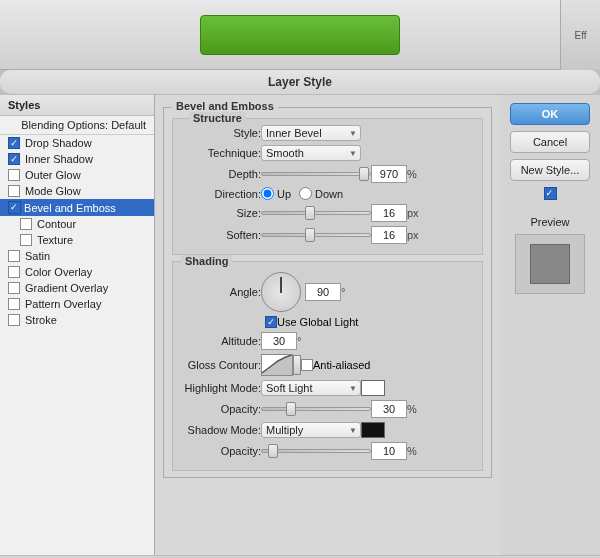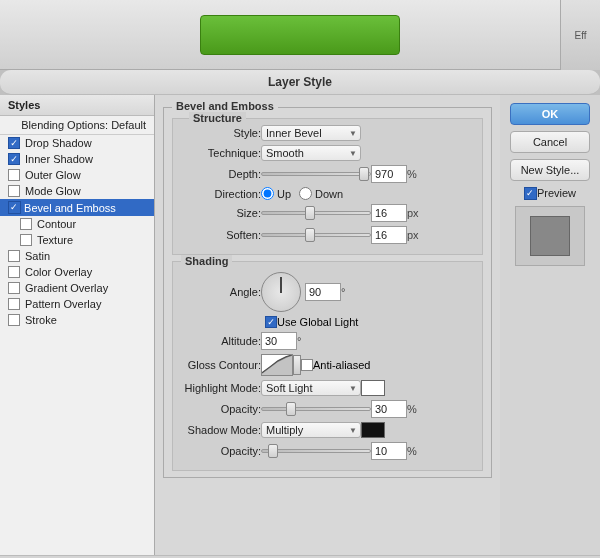--- a/index.html
+++ b/index.html
@@ -148,21 +148,23 @@
       border-color: #3a70c0;
       color: white;
       font-weight: bold;
     }
 
     
     .preview-label {
       font-size: 11px;
       color: #222;
       display: flex;
-      gap: 0;
+      align-items: center;
+      gap: 16px;
+      flex-direction: column;
     }
     .preview-box {
       width: 70px;
       height: 60px;
       background: #c8c8c8;
       border: 1px solid #aaa;
       display: flex;
       align-items: center;
       justify-content: center;
     }
@@ -233,21 +235,21 @@
       color: #666;
       pointer-events: none;
     }
 
     .number-input {
       width: 36px;
       height: 18px;
       border: 1px solid #999;
       background: white;
       font-size: 11px;
-      text-align: left;
+      text-align: center;
       padding: 1px 3px;
       color: #222;
     }
 
     .unit-label {
       font-size: 11px;
       color: #444;
     }
 
     

